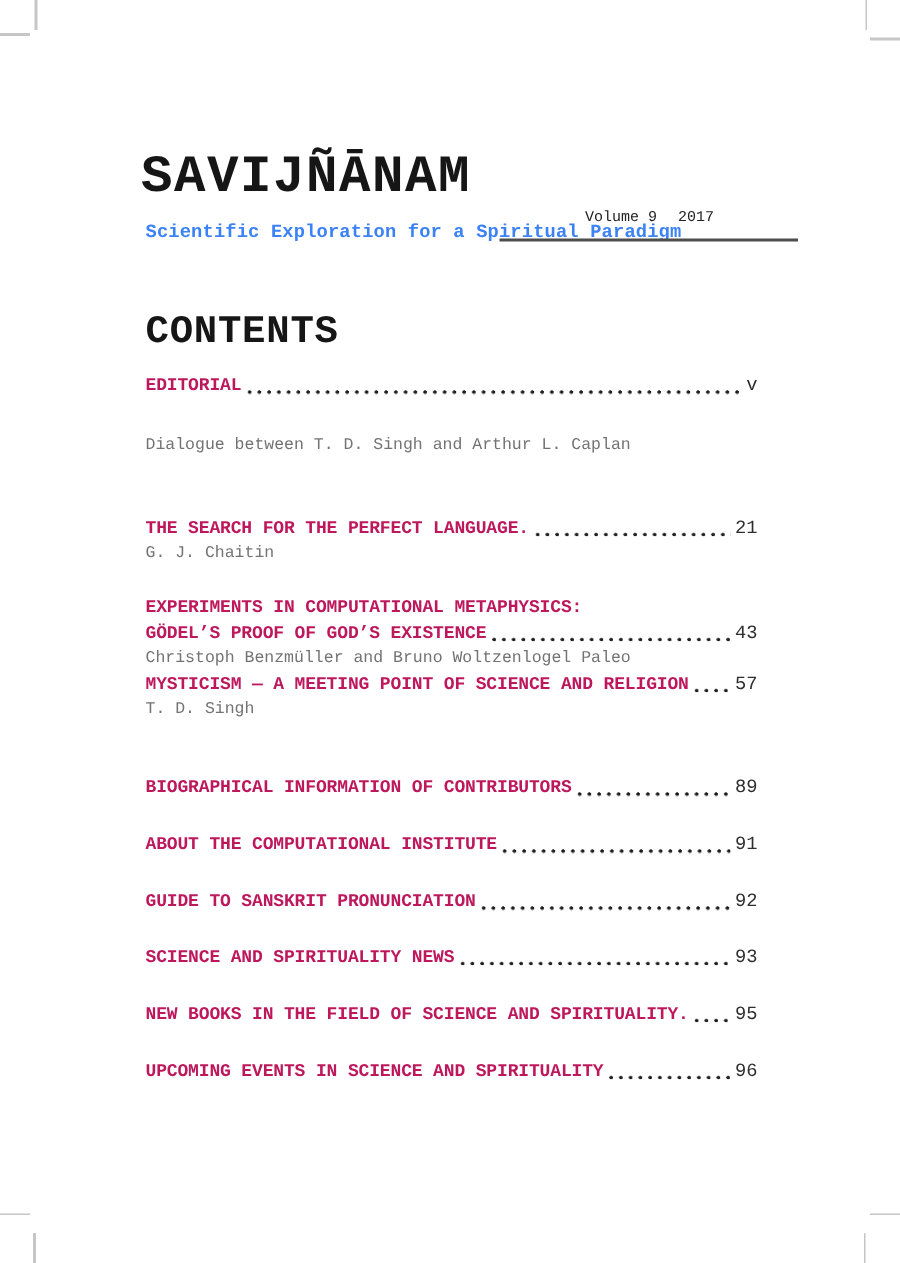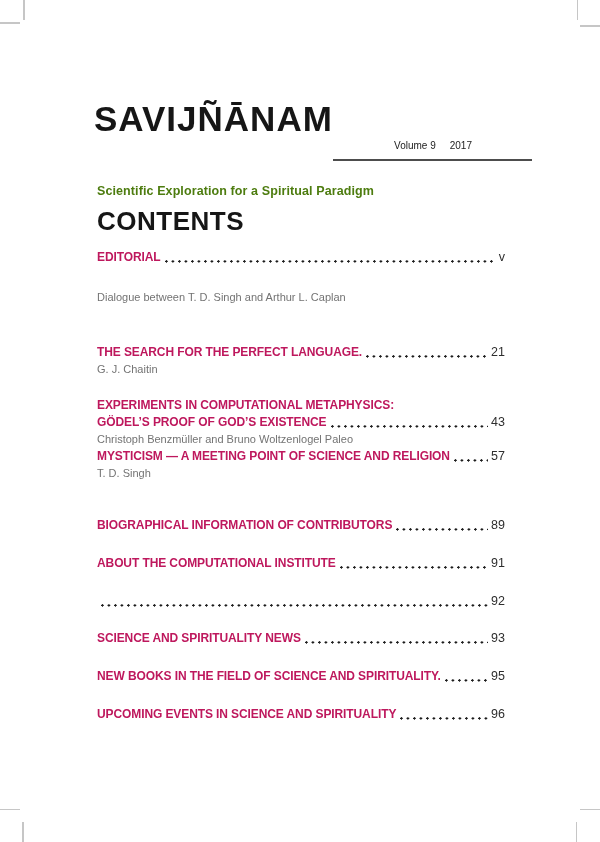--- a/index.html
+++ b/index.html
@@ -5,21 +5,21 @@
   html, body {
     margin: 0;
     padding: 0;
     background: #ffffff;
   }
   .page {
     position: relative;
     width: 600px;
     height: 842px;
     background: #ffffff;
-    font-family: Liberation Sans, sans-serif;
+    font-family: Liberation Mono, monospace;
     color: #1a1a1a;
     overflow: hidden;
   }
   
   .crop {
     position: absolute;
     background: #c6c6c6;
   }
   .crop.h { height: 1.5px; width: 20px; }
   .crop.v { width: 1.5px; height: 20px; }
@@ -44,22 +44,21 @@
     letter-spacing: 1px;
     color: #161616;
   }
   .journal-subtitle {
     position: absolute;
     left: 97px;
     top: 148px;
     font-size: 12.5px;
     font-weight: bold;
     letter-spacing: 0.1px;
-    color: #4d7c0f;
-    margin-top: 36px;
+    color: #3b82f6;
   }
   .volume-block {
     position: absolute;
     left: 333px;
     top: 140px;
     width: 200px;
     text-align: center;
     font-size: 10px;
     color: #222222;
   }
@@ -199,20 +198,21 @@
   <div class="toc-entry" style="top:555px">
     <div class="toc-line">
       <span class="toc-title">ABOUT THE COMPUTATIONAL INSTITUTE</span>
       <span class="leader"></span>
       <span class="toc-page">91</span>
     </div>
   </div>
 
   <div class="toc-entry" style="top:593px">
     <div class="toc-line">
+      <span class="toc-title">GUIDE TO SANSKRIT PRONUNCIATION</span>
       <span class="leader"></span>
       <span class="toc-page">92</span>
     </div>
   </div>
 
   <div class="toc-entry" style="top:630px">
     <div class="toc-line">
       <span class="toc-title">SCIENCE AND SPIRITUALITY NEWS</span>
       <span class="leader"></span>
       <span class="toc-page">93</span>

